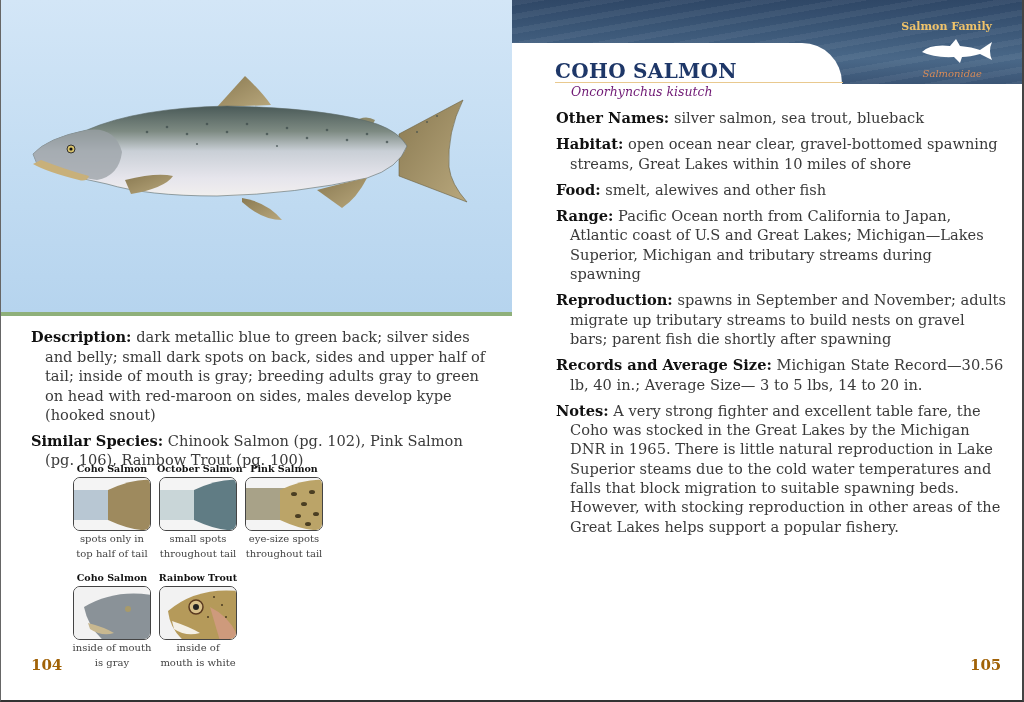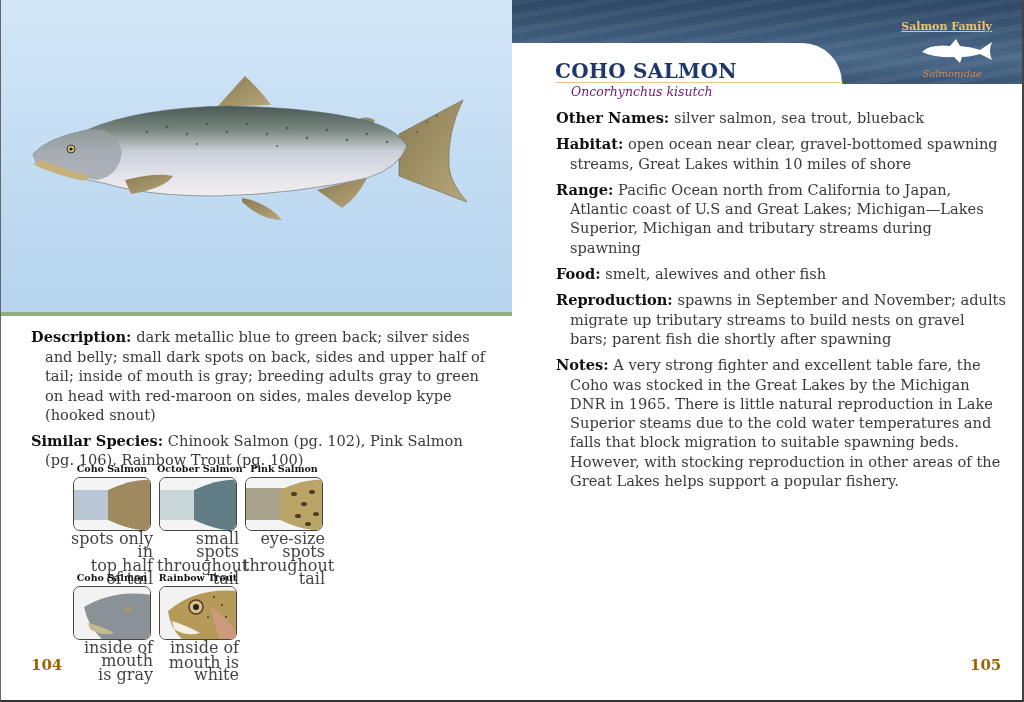--- a/index.html
+++ b/index.html
@@ -15,31 +15,31 @@
            background: linear-gradient(#d3e6f7 0%, #c2dcf2 55%, #b6d4ee 100%); }
   .illus-rule { position: absolute; left: 0; top: 312px; width: 511px; height: 4px; background: #8fb07a; }
   .fish-svg { position: absolute; left: 26px; top: 72px; }
 
   .text-block { position: absolute; left: 30px; width: 455px; font-size: 14.6px; line-height: 19.5px; color: #3a3a3a; }
   .para { padding-left: 14px; text-indent: -14px; margin-bottom: 6px; }
   .lbl { font-weight: bold; color: #111; }
   .cmp-item { position: absolute; width: 82px; text-align: center; }
   .cmp-title { font-size: 9.5px; font-weight: bold; color: #111; white-space: nowrap; line-height: 12px; }
   .cmp-thumb { width: 78px; height: 54px; margin: 2px auto 0; border: 1.5px solid #444; border-radius: 7px; overflow: hidden; position: relative; background: #fff; }
-  .cmp-cap { font-size: 16px; line-height: 12.5px; color: #444; margin-top: 2px; text-align: right; }
+  .cmp-cap { font-size: 10px; line-height: 12.5px; color: #444; margin-top: 2px; }
 
   .pgnum { position: absolute; font-size: 15px; font-weight: bold; color: #a16207; }
 
   
   .header-water { position: absolute; left: 0; top: 0; width: 512px; height: 84px;
       background: linear-gradient(180deg, #2f4766 0%, #3d5979 40%, #4a6888 70%, #3b5575 100%); }
   .header-water::after { content: ""; position: absolute; inset: 0;
       background: repeating-linear-gradient(170deg, rgba(255,255,255,0.05) 0 6px, rgba(255,255,255,0) 6px 14px); }
   .header-white { position: absolute; left: 0; top: 43px; width: 330px; height: 60px; background: #fff; border-top-right-radius: 40px; }
-  .family-name { position: absolute; right: 30px; top: 20px; font-size: 11px; font-weight: bold; color: #f0c36a; text-decoration: underline; }
+  .family-name { position: absolute; right: 30px; top: 20px; font-size: 11px; font-weight: bold; color: #f0c36a; }
   .family-latin { position: absolute; right: 40px; top: 68px; font-size: 10px; font-style: italic; color: #d88b58; }
   .family-icon { position: absolute; right: 28px; top: 38px; }
   .species-name { position: absolute; left: 43px; top: 59px; font-size: 20px; font-weight: bold; color: #1e3768; letter-spacing: 0.3px; }
   .species-rule { position: absolute; left: 43px; top: 82px; width: 288px; height: 1px; background: #e9c98f; }
   .species-latin { position: absolute; left: 59px; top: 84px; font-size: 12.5px; font-style: italic; color: #701a75; }
 
   .r-text { position: absolute; left: 44px; top: 108px; width: 450px; font-size: 14.6px; line-height: 19.3px; color: #3a3a3a; }
   .r-text .para { margin-bottom: 7px; }
   .bobber { display: inline-block; width: 14px; height: 14px; vertical-align: -2px; margin: 0 1px; }
 </style>
@@ -221,30 +221,34 @@
     <div class="r-text">
       <p class="para">
         <span class="lbl">Other Names:</span>
         <span>silver salmon, sea trout, blueback</span>
       </p>
       <p class="para">
         <span class="lbl">Habitat:</span>
         <span>open ocean near clear, gravel-bottomed spawning streams, Great Lakes within 10 miles of shore</span>
       </p>
       <p class="para">
+        <span class="lbl">Food:</span>
+        <span>smelt, alewives and other fish</span>
+      </p>
+      <p class="para">
         <span class="lbl">Range:</span>
         <span>Pacific Ocean north from California to Japan, Atlantic coast of U.S and Great Lakes; Michigan—Lakes Superior, Michigan and tributary streams during spawning</span>
       </p>
       <p class="para">
-        <span class="lbl">Food:</span>
-        <span>smelt, alewives and other fish</span>
-      </p>
-      <p class="para">
         <span class="lbl">Reproduction:</span>
         <span>spawns in September and November; adults migrate up tributary streams to build nests on gravel bars; parent fish die shortly after spawning</span>
+      </p>
+      <p class="para">
+        <span class="lbl">Records and Average Size:</span>
+        <span>Michigan State Record—30.56 lb, 40 in.; Average Size— 3 to 5 lbs, 14 to 20 in.</span>
       </p>
       <p class="para">
         <span class="lbl">Notes:</span>
         <span>A very strong fighter and excellent table fare, the Coho was stocked in the Great Lakes by the Michigan DNR in 1965. There is little natural reproduction in Lake Superior steams due to the cold water temperatures and falls that block migration to suitable spawning beds. However, with stocking reproduction in other areas of the Great Lakes helps support a popular fishery.</span>
       </p>
     </div>
 
     <div class="pgnum" style="left:458px; top:656px;">105</div>
   </div>
 </div>

